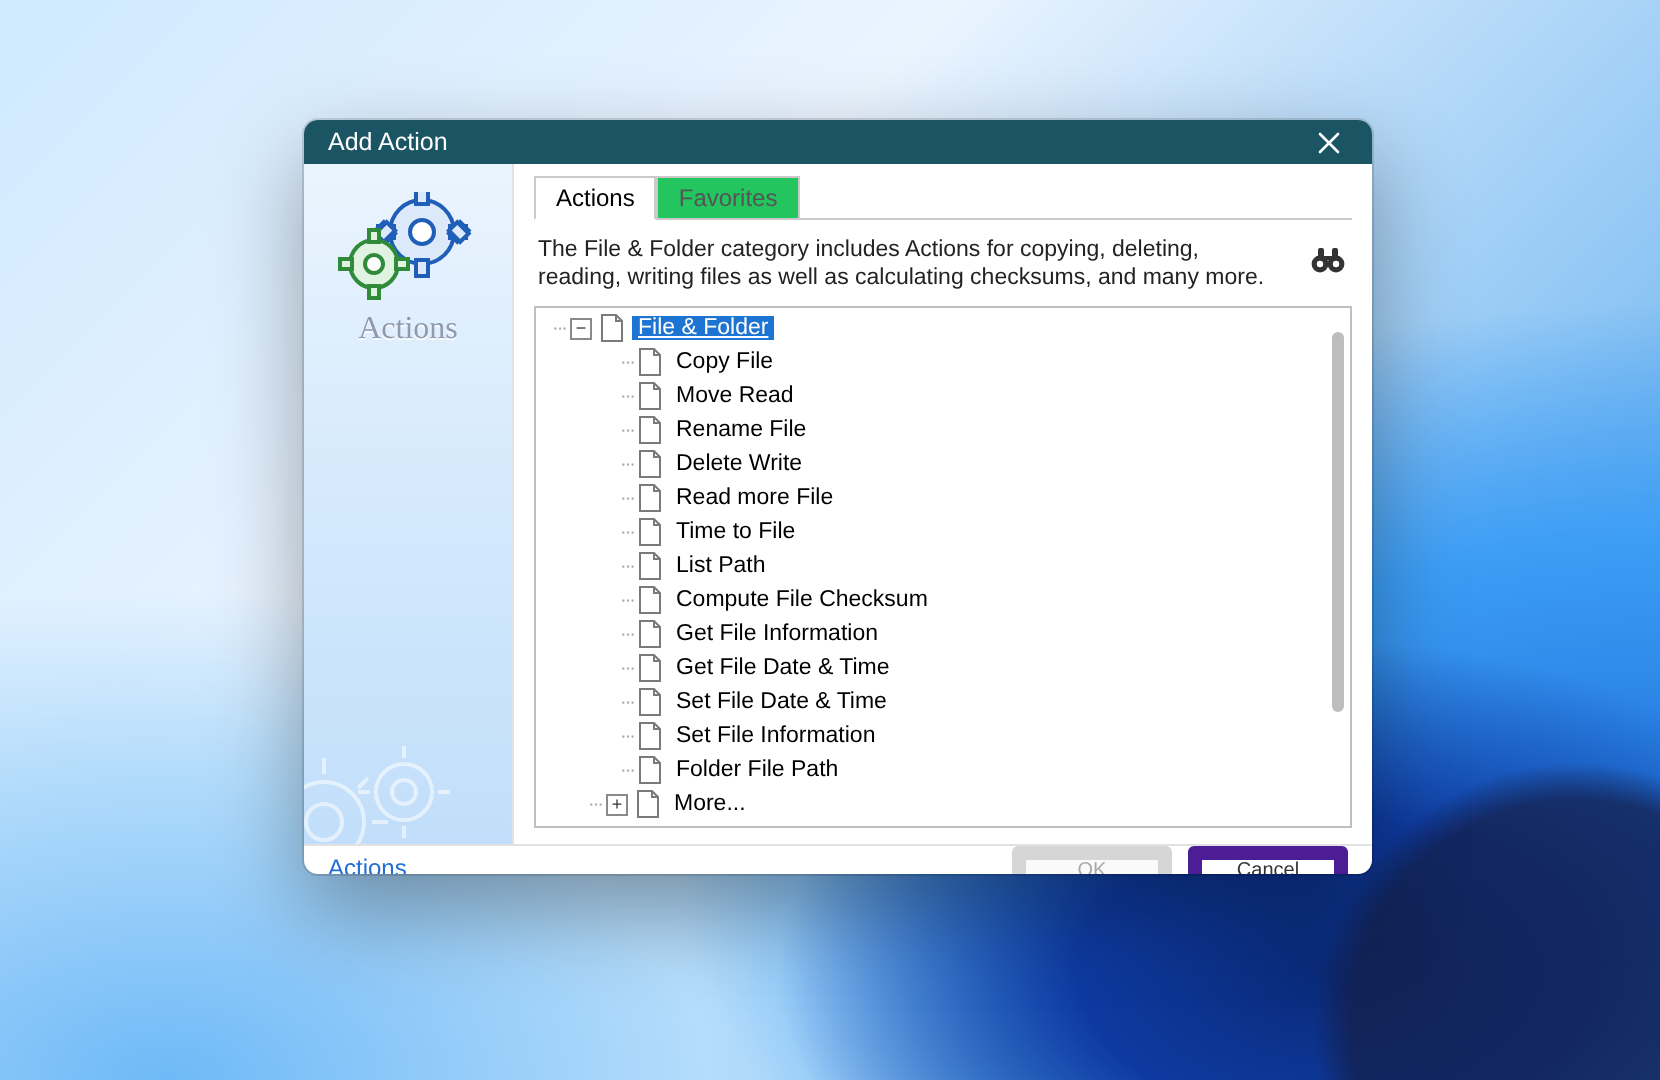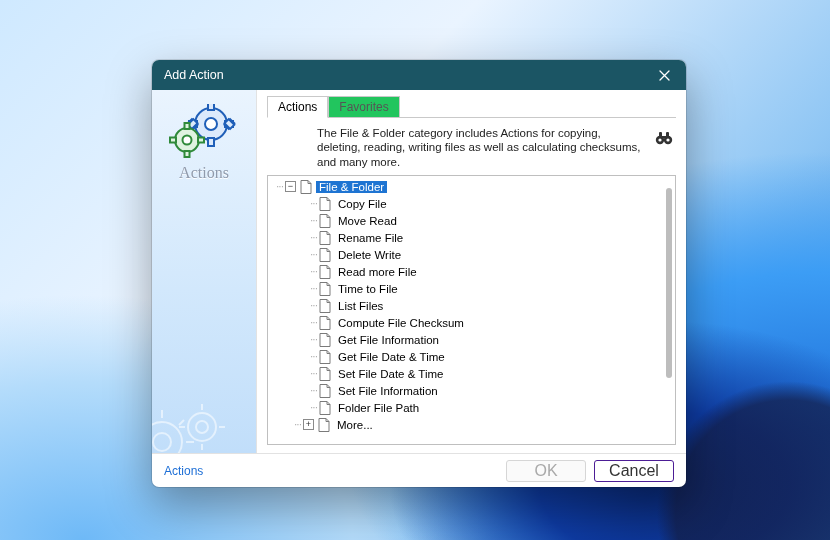--- a/index.html
+++ b/index.html
@@ -11,21 +11,21 @@
       radial-gradient(ellipse 500px 300px at 80% 90%, #0a2a78 0%, #0e3aa0 25%, transparent 55%),
       radial-gradient(ellipse 700px 400px at 100% 80%, #1d6ed8 0%, #3c9df5 40%, transparent 70%),
       radial-gradient(ellipse 600px 350px at 10% 100%, #6eb9f7 0%, #b4dcfb 45%, transparent 70%),
       linear-gradient(135deg, #cfe9ff 0%, #eaf4ff 35%, #8fc6f4 70%, #3e8edc 100%);
     position:relative;
   }
   
   .dialog {
     position:absolute;
     left:152px; top:60px;
-    width:534px; height:427px;
+    width:534px; height:377px;
     background:#fff;
     border-radius:7px;
     box-shadow: 0 18px 45px rgba(0,0,0,0.35), 0 0 0 1px rgba(0,0,0,0.12);
     overflow:hidden;
     display:flex; flex-direction:column;
   }
   .titlebar {
     background:#1b5564;
     color:#fff;
     height:30px;
@@ -98,21 +98,20 @@
   }
   .descrow {
     display:flex; align-items:flex-start; gap:10px;
     margin:8px 2px 6px 2px;
   }
   .descrow .desc {
     flex:1;
     font-size:11.5px;
     color:#222;
     line-height:1.25;
-    margin-left:48px;
   }
   .descrow .binoc {
     width:20px; height:20px;
     flex-shrink:0;
     display:flex; align-items:center; justify-content:center;
     margin-top:2px;
   }
   .treewrap {
     flex:1;
     border:1px solid #bfbfbf;
@@ -161,39 +160,40 @@
   }
   .node .ficon {
     width:12px; height:14px;
     margin-right:4px;
     display:inline-flex;
   }
   .node .label { padding:0 3px; }
   .node.selected .label {
     background:#1e74d2;
     color:#fff;
+    text-decoration:underline;
   }
   .footer {
     border-top:1px solid #e2e2e2;
     height:34px;
     display:flex; align-items:center;
     padding:0 12px;
     gap:8px;
   }
   .footer .link {
     color:#1e6fd6;
     font-size:12px;
     cursor:default;
   }
   .footer .spacer { flex:1; }
   .footer button {
     width:80px; height:22px;
-    font-size:16px;
-    background:#fff;
-    border:1px solid #4c1d95;
+    font-size:10px;
+    background:#fff;
+    border:7px solid #4c1d95;
     border-radius:3px;
     color:#333;
     cursor:default;
     padding:0;
   }
   .footer button.disabled {
     color:#a9a9a9;
     border-color:#d6d6d6;
     background:#fafafa;
   }
@@ -379,21 +379,21 @@
             </div>
             <div class="node">
               <span class="spacer" style="width: 40px;"></span>
               <span class="dots">···</span>
               <span class="ficon">
                 <svg viewBox="0 0 12 14" width="12" height="14">
                   <path d="M1 0.5 H8 L11 3.5 V13.5 H1 Z" fill="#fff" stroke="#7a7a7a" stroke-width="1"></path>
                   <path d="M8 0.5 V3.5 H11" fill="none" stroke="#7a7a7a" stroke-width="1"></path>
                 </svg>
               </span>
-              <span class="label">List Files</span>
+              <span class="label">List Path</span>
             </div>
             <div class="node">
               <span class="spacer" style="width: 40px;"></span>
               <span class="dots">···</span>
               <span class="ficon">
                 <svg viewBox="0 0 12 14" width="12" height="14">
                   <path d="M1 0.5 H8 L11 3.5 V13.5 H1 Z" fill="#fff" stroke="#7a7a7a" stroke-width="1"></path>
                   <path d="M8 0.5 V3.5 H11" fill="none" stroke="#7a7a7a" stroke-width="1"></path>
                 </svg>
               </span>

